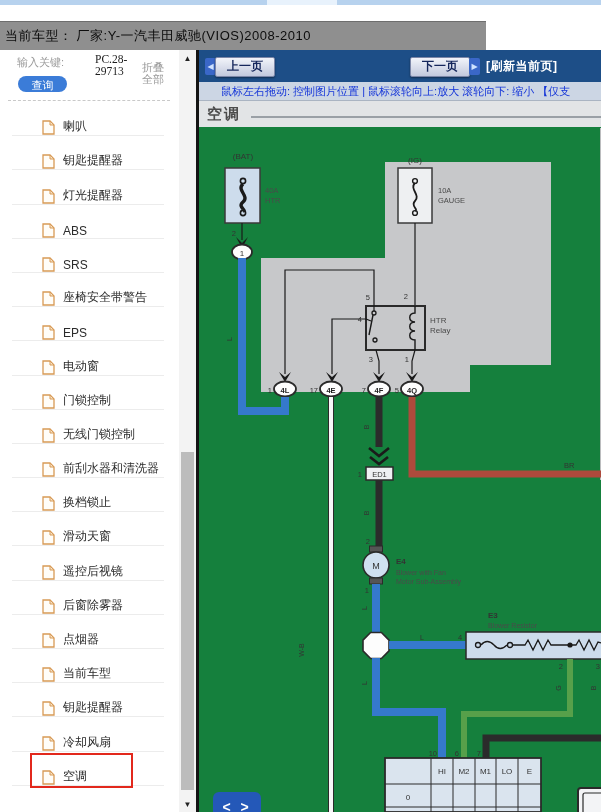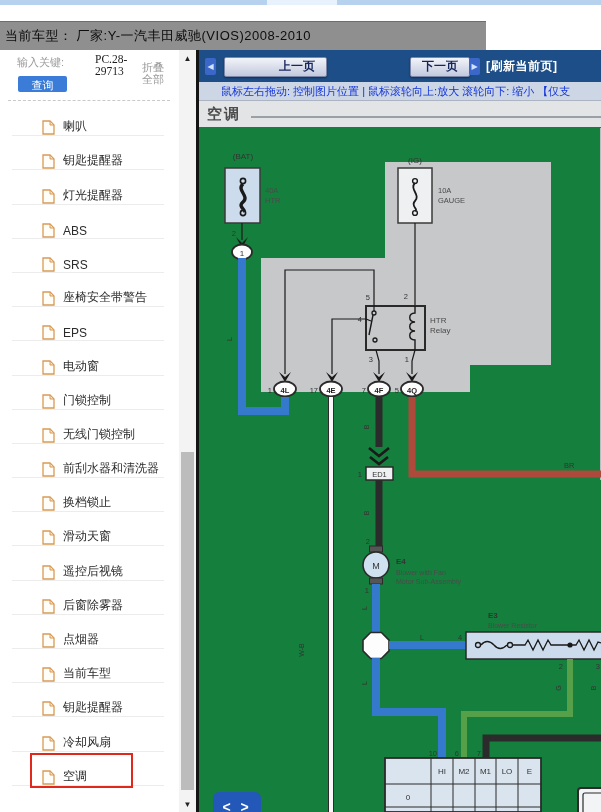--- a/index.html
+++ b/index.html
@@ -13,21 +13,21 @@
   .titlebar .txt{position:absolute;left:5px;top:5px;font-size:13px;color:#0d0d0d;letter-spacing:0.5px;}
   
   .workspace{position:absolute;left:0;top:50px;width:567px;height:762px;}
   .sidebar{position:absolute;left:0;top:0;width:179px;height:762px;background:#fff;overflow:hidden;}
   .sb-header{position:absolute;left:0;top:0;width:179px;height:51px;}
   .sb-header .klabel{position:absolute;left:17px;top:5px;font-size:11px;color:#9a9a9a;}
   .sb-header .kvalue{position:absolute;left:95px;top:3px;font-size:11.5px;color:#1c1c1c;
                      font-family:"Liberation Serif",serif;line-height:12px;}
   .sb-header .collapse{position:absolute;left:142px;top:11px;font-size:11px;color:#9a9a9a;line-height:12px;cursor:pointer;}
   .sb-header .qbtn{position:absolute;left:18px;top:26px;width:49px;height:16px;background:#3b7cd8;
-                   border:none;border-radius:2px;color:#fff;font-size:11px;line-height:16px;text-align:center;cursor:pointer;}
+                   border:none;border-radius:8px;color:#fff;font-size:11px;line-height:16px;text-align:center;cursor:pointer;}
   .sb-sep{position:absolute;left:8px;top:50px;width:162px;border-top:1px dashed #c9c9c9;}
   .sb-list{position:absolute;left:0;top:52px;width:179px;}
   .sb-item{position:relative;height:33.2px;display:flex;align-items:flex-end;gap:8px;
            margin:0 15px 0 12px;padding-left:30px;border-bottom:1px solid #ececec;cursor:pointer;}
   .sb-item .sb-label{font-size:12px;color:#2b2b2b;white-space:nowrap;}
   .sb-item.selected::after{content:'';position:absolute;left:18px;top:1px;width:99px;height:31px;
            border:2px solid #e2281c;pointer-events:none;}
   .doc-icon{display:inline-flex;width:13px;height:15px;flex:0 0 13px;}
   
   .sb-scroll{position:absolute;left:179px;top:0;width:17px;height:762px;background:#f3f3f3;}
@@ -288,21 +288,21 @@
     <div class="thumb"></div>
     <div class="arr down">▼</div>
   </div>
 
   <div class="divider"></div>
 
   <div class="main">
 
     <div class="toolbar">
       <div class="nav-arrow" style="left:6px;">◀</div>
-      <div class="nav-btn" style="left:25px;padding-left:43px;">上一页</div>
+      <div class="nav-btn" style="left:16px;">上一页</div>
       <div class="nav-btn" style="left:211px;">下一页</div>
       <div class="nav-arrow" style="left:270px;">▶</div>
       <div class="refresh">[刷新当前页]</div>
     </div>
 
     <div class="hintbar">鼠标左右拖动: 控制图片位置 | 鼠标滚轮向上:放大  滚轮向下: 缩小 【仅支</div>
 
     <div class="titlerow">
       <span class="ptitle">空调</span>
       <span class="rule"></span>

